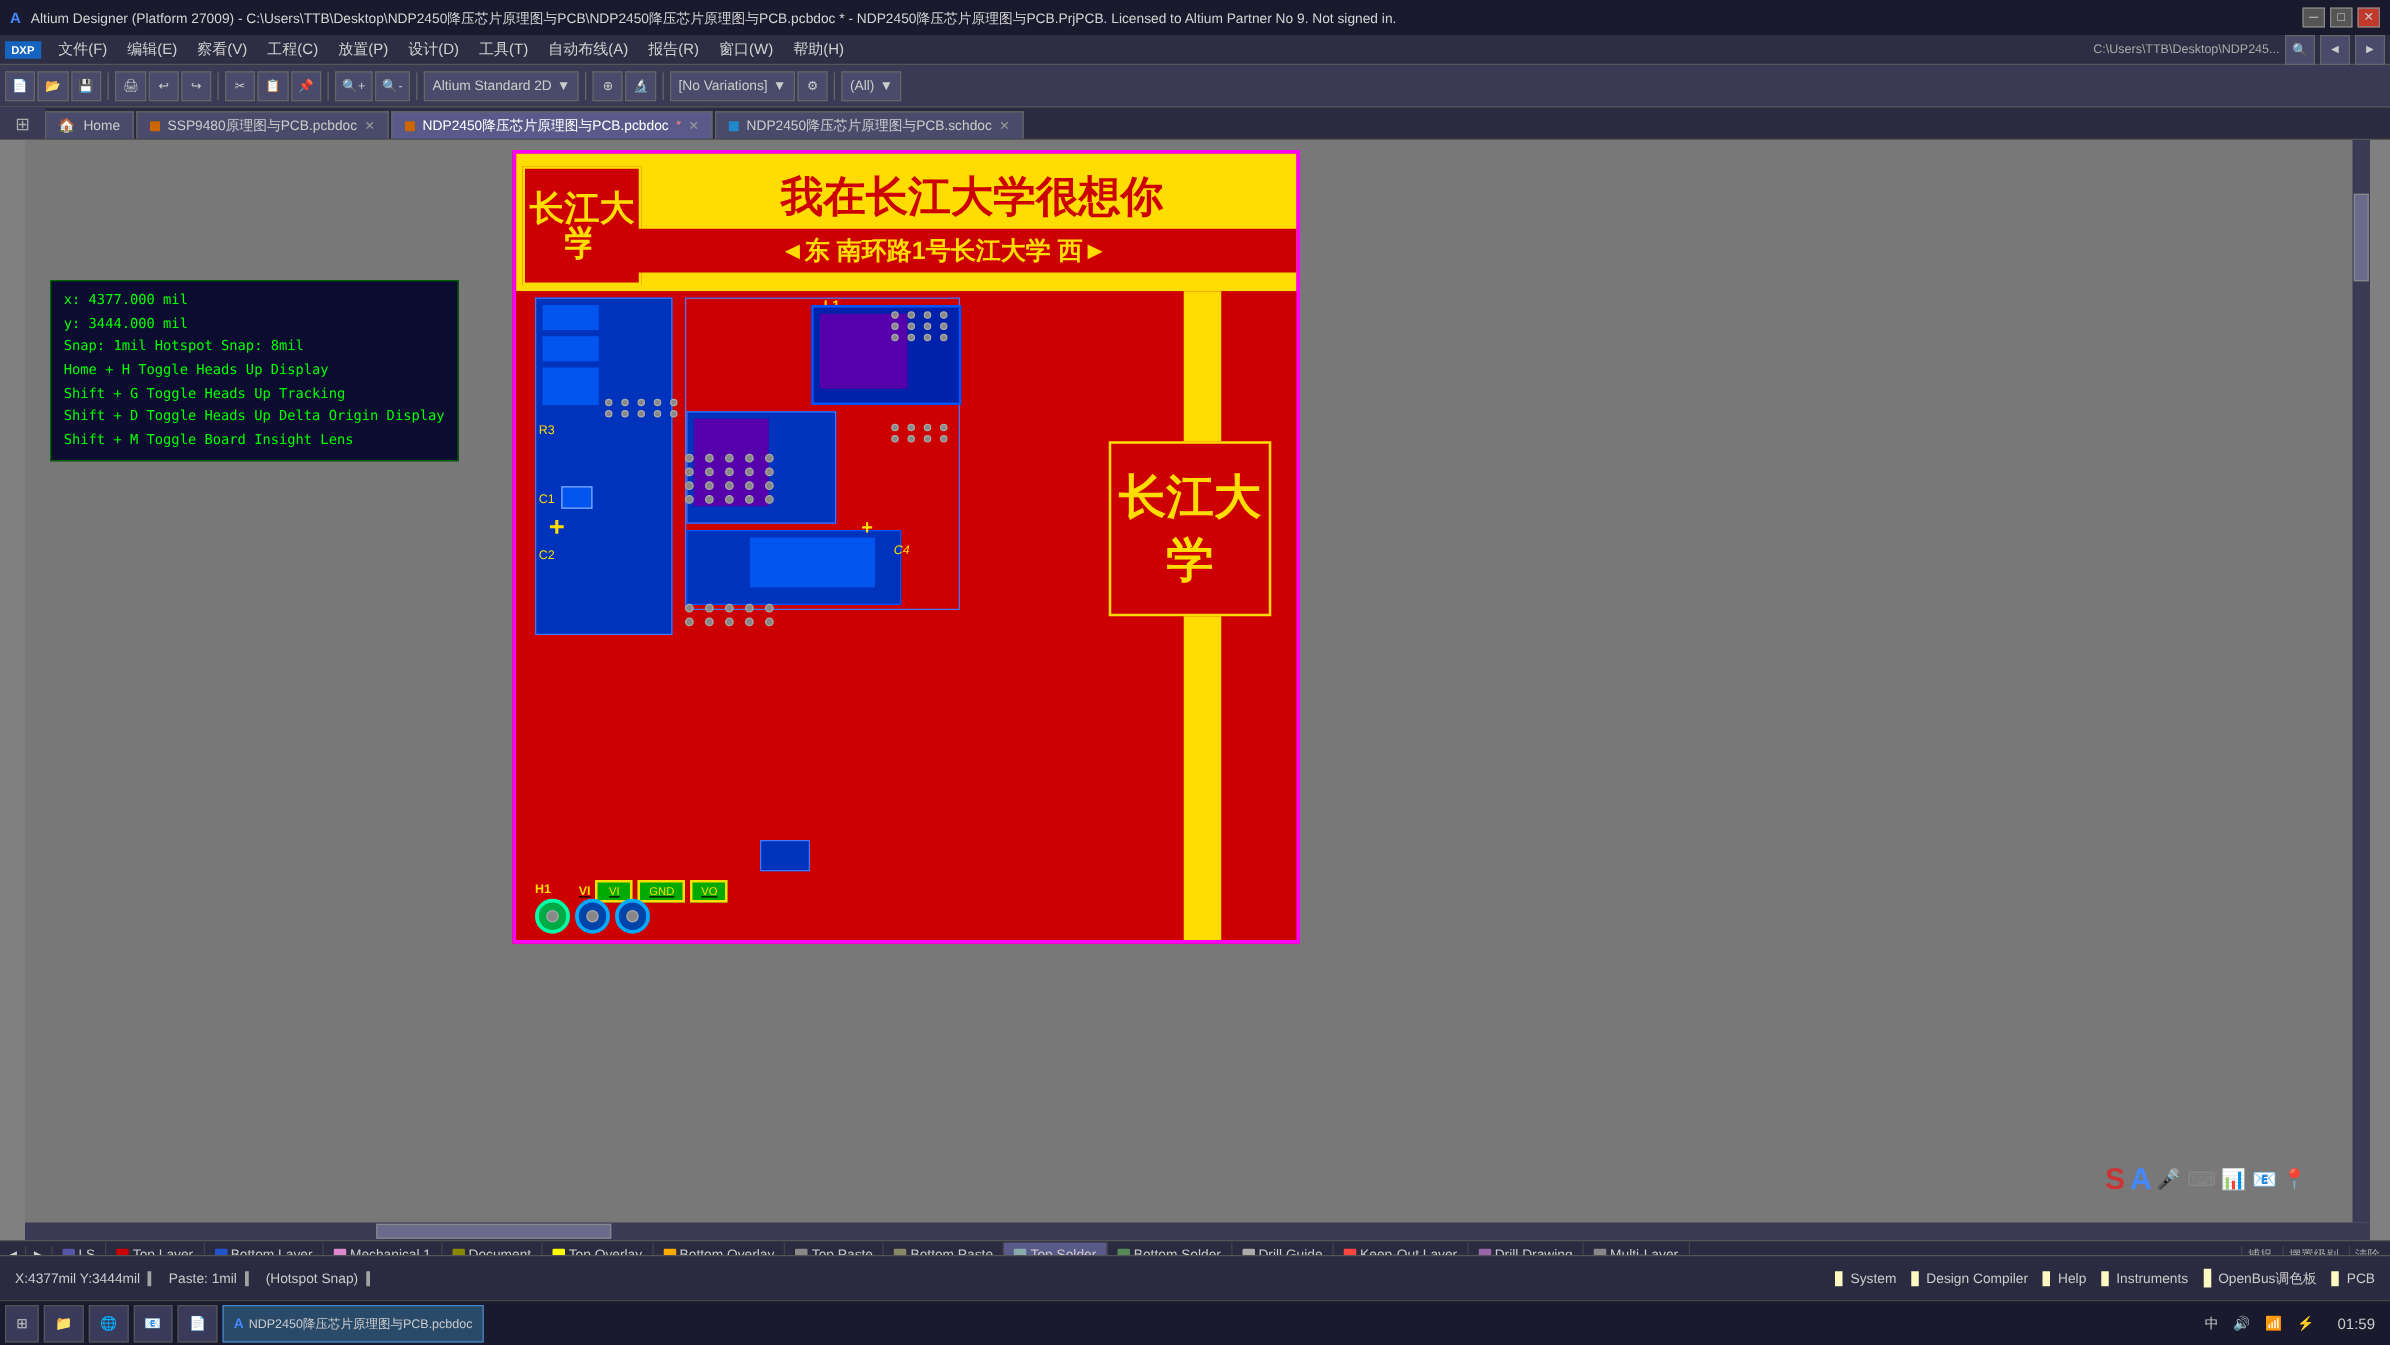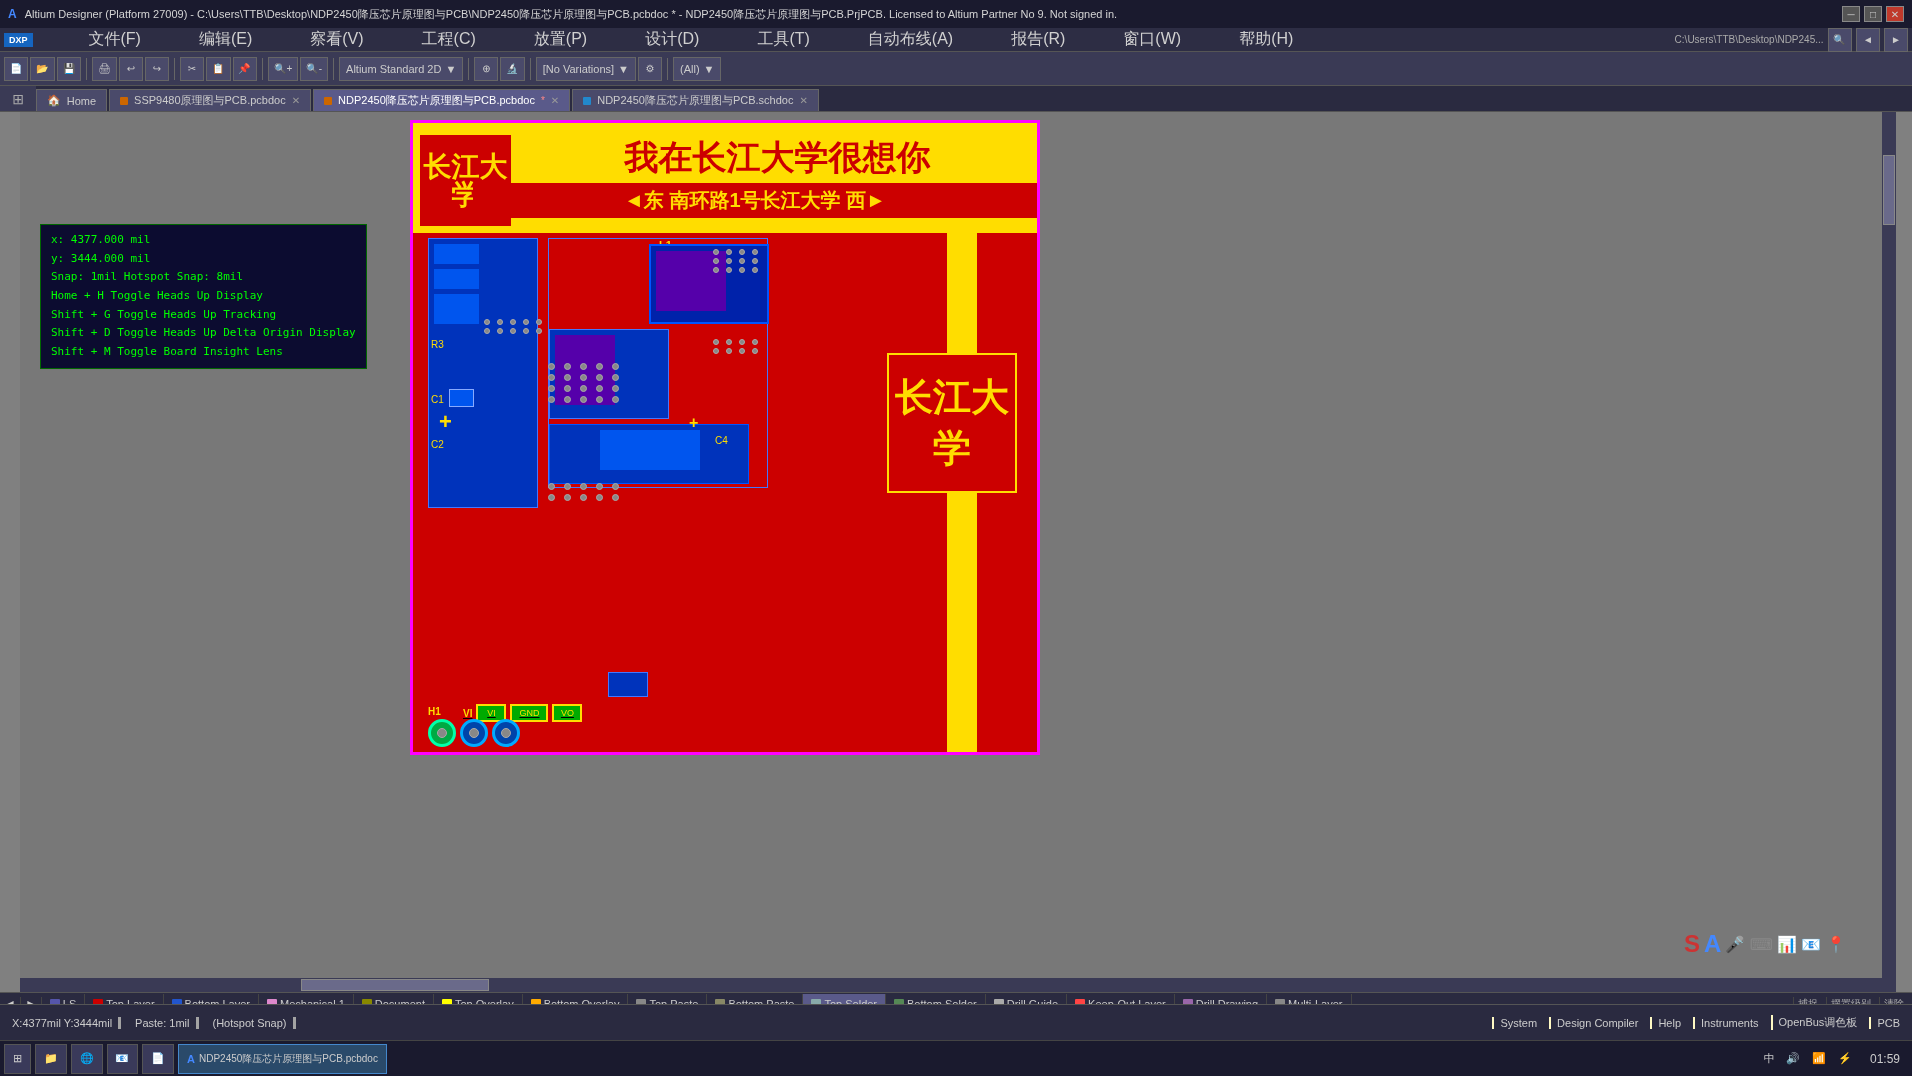--- a/index.html
+++ b/index.html
@@ -16,21 +16,21 @@
     #title-bar .win-btn { width: 18px; height: 16px; background: #555; border: 1px solid #888; color: #ccc; font-size: 10px; display: flex; align-items: center; justify-content: center; cursor: pointer; }
     #title-bar .win-btn.close { background: #c0392b; }
 
     
     #menu-bar {
       position: absolute; top: 28px; left: 0; width: 100%; height: 24px;
       background: #2d2d44; display: flex; align-items: center; padding: 0 4px;
       border-bottom: 1px solid #555; z-index: 100;
     }
     #menu-bar .menu-logo { background: #1565c0; color: white; font-size: 9px; font-weight: bold; padding: 2px 5px; margin-right: 6px; }
-    .menu-item { color: #d0d0d0; font-size: 16px; padding: 4px 8px; cursor: pointer; white-space: nowrap; margin-left: 42px; }
+    .menu-item { color: #d0d0d0; font-size: 12px; padding: 4px 8px; cursor: pointer; white-space: nowrap; }
 
     
     #toolbar {
       position: absolute; top: 52px; left: 0; width: 100%; height: 34px;
       background: #3a3a55; display: flex; align-items: center; padding: 0 4px;
       border-bottom: 1px solid #555; z-index: 100; gap: 2px;
     }
     .tb-btn { background: #4a4a6a; border: 1px solid #666; color: #ccc; font-size: 10px; padding: 2px 5px; cursor: pointer; height: 24px; display: flex; align-items: center; justify-content: center; min-width: 24px; }
     .tb-separator { width: 1px; height: 22px; background: #666; margin: 0 3px; }
     .tb-dropdown { background: #4a4a6a; border: 1px solid #666; color: #ccc; font-size: 11px; padding: 2px 6px; height: 24px; display: flex; align-items: center; gap: 4px; cursor: pointer; }
@@ -111,21 +111,21 @@
     .layer-nav { color: #ccc; font-size: 12px; padding: 0 4px; cursor: pointer; border-right: 1px solid #444; }
 
     
     #status-bar {
       position: absolute; bottom: 0; left: 0; width: 100%; height: 36px;
       background: #2a2a40; display: flex; align-items: center;
       border-top: 1px solid #555; z-index: 100; padding: 0 6px; gap: 8px;
     }
     .status-item { color: #ccc; font-size: 11px; padding: 0 6px; border-right: 3px solid #a3a3a3; }
     .status-right { margin-left: auto; display: flex; align-items: center; gap: 6px; }
-    .status-right-item { color: #ccc; font-size: 11px; padding: 0 6px; border-left: 2px solid #fef9c3; }
+    .status-right-item { color: #ccc; font-size: 11px; padding: 0 6px; border-left: 6px solid #fef9c3; }
 
     
     #taskbar {
       position: absolute; bottom: 0; left: 0; width: 100%; height: 36px;
       background: #1a1a2e; display: flex; align-items: center; z-index: 200;
       padding: 0 4px; gap: 4px; border-top: 1px solid #444;
     }
     .taskbar-btn { height: 30px; padding: 0 8px; background: #3a3a5a; border: 1px solid #555; color: #ccc; font-size: 11px; cursor: pointer; display: flex; align-items: center; gap: 4px; }
     .taskbar-right { margin-left: auto; display: flex; align-items: center; gap: 6px; }
     .clock { color: #ccc; font-size: 12px; padding: 0 8px; }
@@ -340,21 +340,21 @@
           <div style="width:6px;height:6px;border-radius:50%;background:#888;border:1px solid #aaa;"></div>
           <div style="width:6px;height:6px;border-radius:50%;background:#888;border:1px solid #aaa;"></div>
           <div style="width:6px;height:6px;border-radius:50%;background:#888;border:1px solid #aaa;"></div>
           <div style="width:6px;height:6px;border-radius:50%;background:#888;border:1px solid #aaa;"></div>
           <div style="width:6px;height:6px;border-radius:50%;background:#888;border:1px solid #aaa;"></div>
           <div style="width:6px;height:6px;border-radius:50%;background:#888;border:1px solid #aaa;"></div>
           <div style="width:6px;height:6px;border-radius:50%;background:#888;border:1px solid #aaa;"></div>
           <div style="width:6px;height:6px;border-radius:50%;background:#888;border:1px solid #aaa;"></div>
         </div>
 
-        <div style="position:absolute;top:185px;left:0;width:200px;height:60px;background:#0033bb;border:1px solid #0055ff;">
+        <div style="position:absolute;top:185px;left:0;width:172px;height:60px;background:#0033bb;border:1px solid #0055ff;font-style:italic;">
           <div style="position:absolute;top:5px;left:50px;width:100px;height:40px;background:#0055ee;"></div>
           <div style="position:absolute;top:10px;left:165px;color:#ffdd00;font-size:10px;">C4</div>
         </div>
         <div style="position:absolute;top:175px;left:140px;color:#ffdd00;font-size:16px;font-weight:bold;">+</div>
       </div>
 
       <div style="position:absolute;top:130px;left:135px;display:grid;grid-template-columns:repeat(5,12px);gap:4px;">
         <div style="width:7px;height:7px;border-radius:50%;background:#888;border:1px solid #aaa;"></div>
         <div style="width:7px;height:7px;border-radius:50%;background:#888;border:1px solid #aaa;"></div>
         <div style="width:7px;height:7px;border-radius:50%;background:#888;border:1px solid #aaa;"></div>

